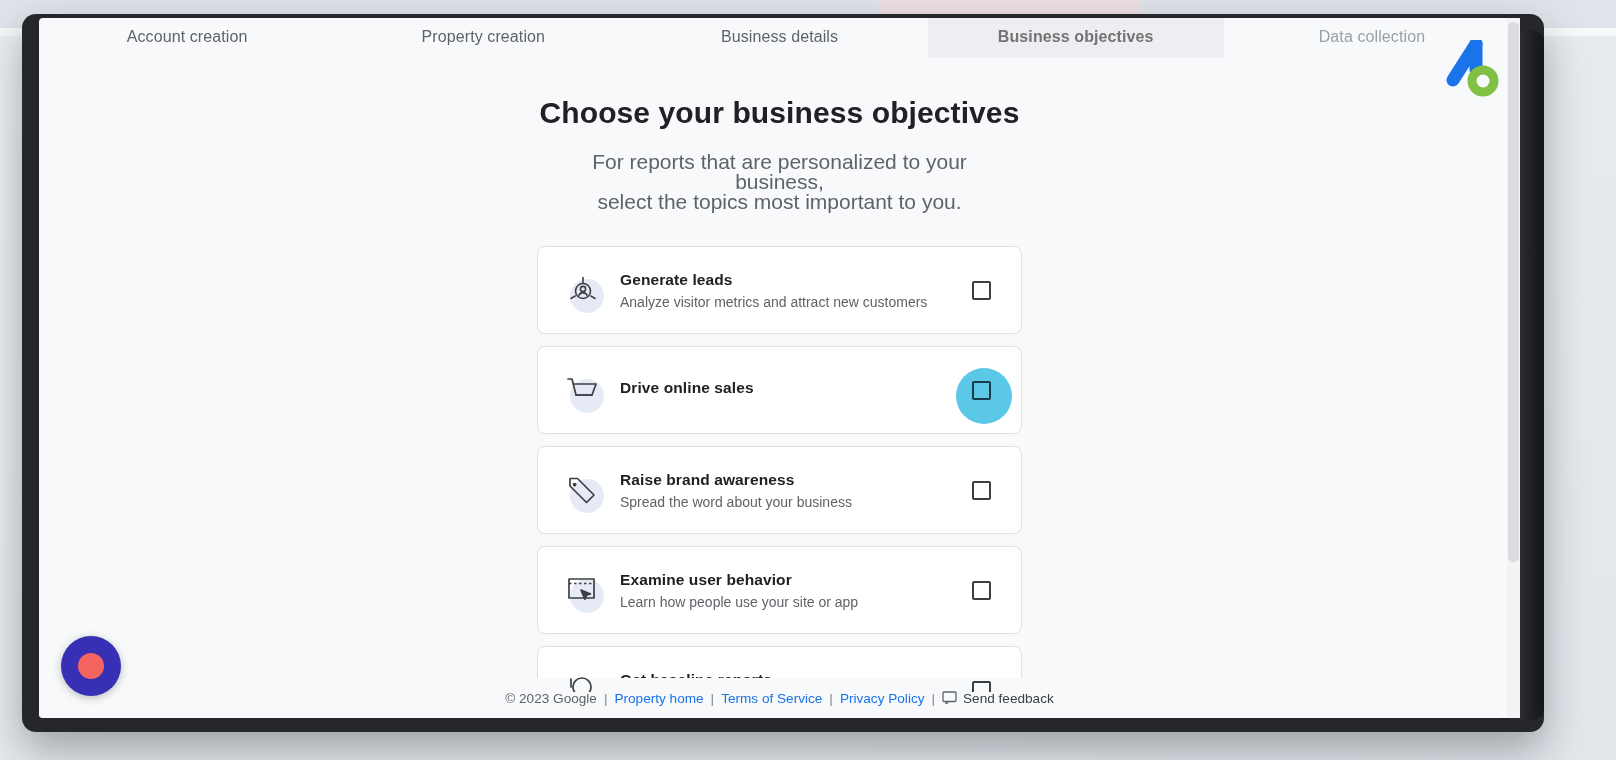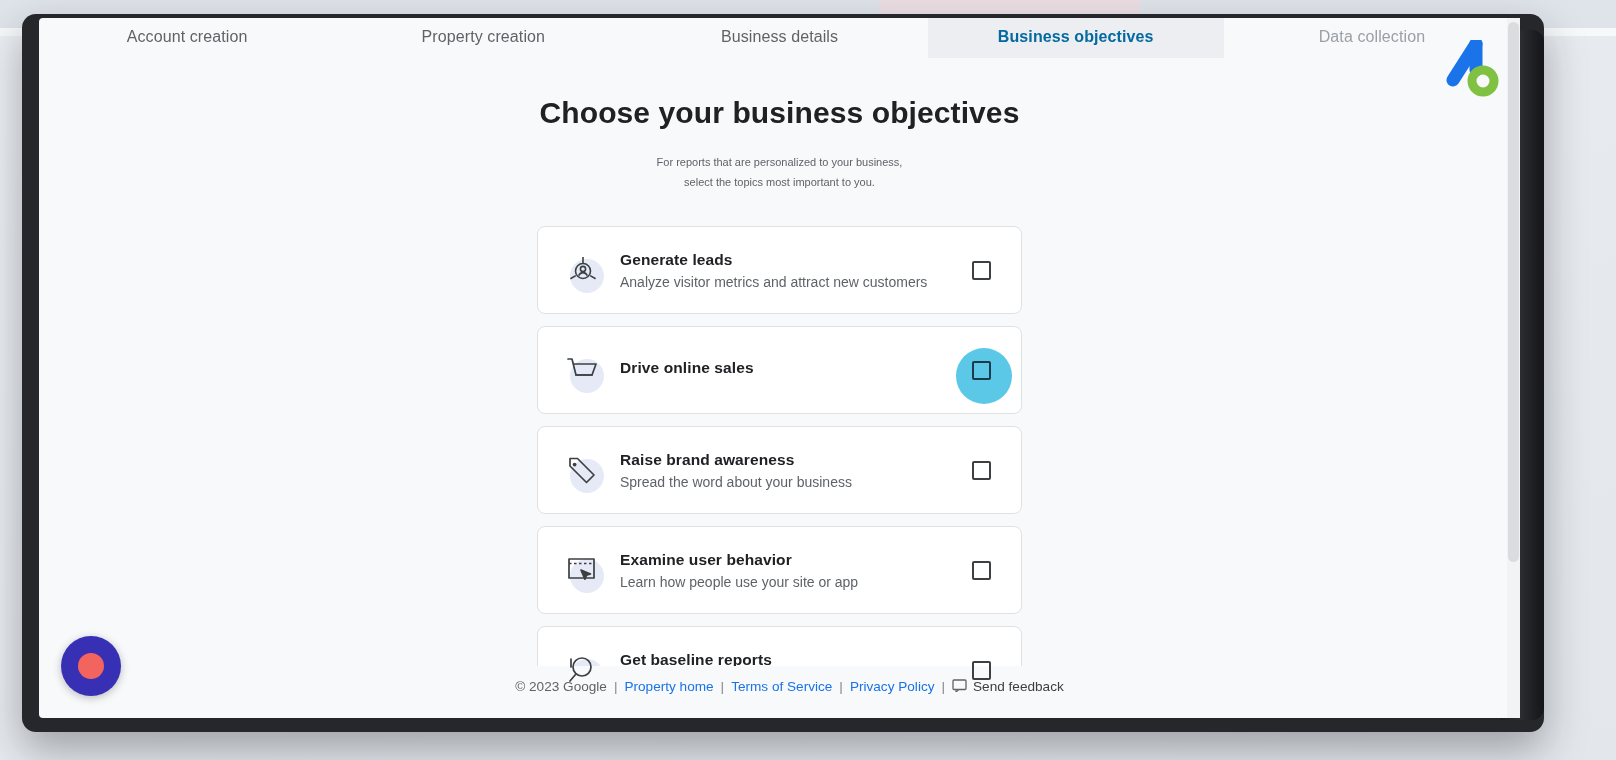--- a/index.html
+++ b/index.html
@@ -75,21 +75,21 @@
     align-items: center;
     justify-content: center;
     font-size: 16px;
     letter-spacing: .1px;
     color: #9aa0a6;
     padding-top: 10px;
     background: transparent;
   }
   .step.done { color: #5f6368; }
   .step.active {
-    color: #0369a1;
+    color: #737373;
     font-weight: 700;
     background: #eceef1;
   }
 
   
   .content {
     position: absolute;
     left: 0; top: 34px;
     width: 1481px; height: 640px;
     overflow: hidden;
@@ -100,21 +100,21 @@
     text-align: center;
     font-size: 30px;
     font-weight: 700;
     color: #202124;
     letter-spacing: .1px;
   }
   .page-sub {
     margin: 22px auto 0 auto;
     width: 440px;
     text-align: center;
-    font-size: 11px;
+    font-size: 21px;
     line-height: 20px;
     color: #5f6368;
   }
 
   
   .cards {
     margin: 34px auto 0 auto;
     width: 485px;
     display: flex;
     flex-direction: column;
@@ -185,31 +185,30 @@
     background: transparent;
   }
   .cb-wrap.highlight .cb-box { border-color: #1b3a4a; }
 
   
   .card.clipped { height: 88px; }
 
   
   .footer {
     position: absolute;
-    left: 0; bottom: 12px;
+    left: 0; bottom: 0;
     width: 1481px; height: 40px;
     background: #f8f9fb;
     display: flex;
     align-items: center;
     justify-content: center;
     gap: 7px;
     font-size: 13.6px;
     color: #5f6368;
     border-top: 1px solid rgba(0,0,0,0);
-    margin-left: 10px;
   }
   .footer a {
     color: #1a73e8;
     text-decoration: none;
   }
   .footer .sep { color: #80868b; }
   .feedback {
     display: inline-flex;
     align-items: center;
     gap: 6px;

